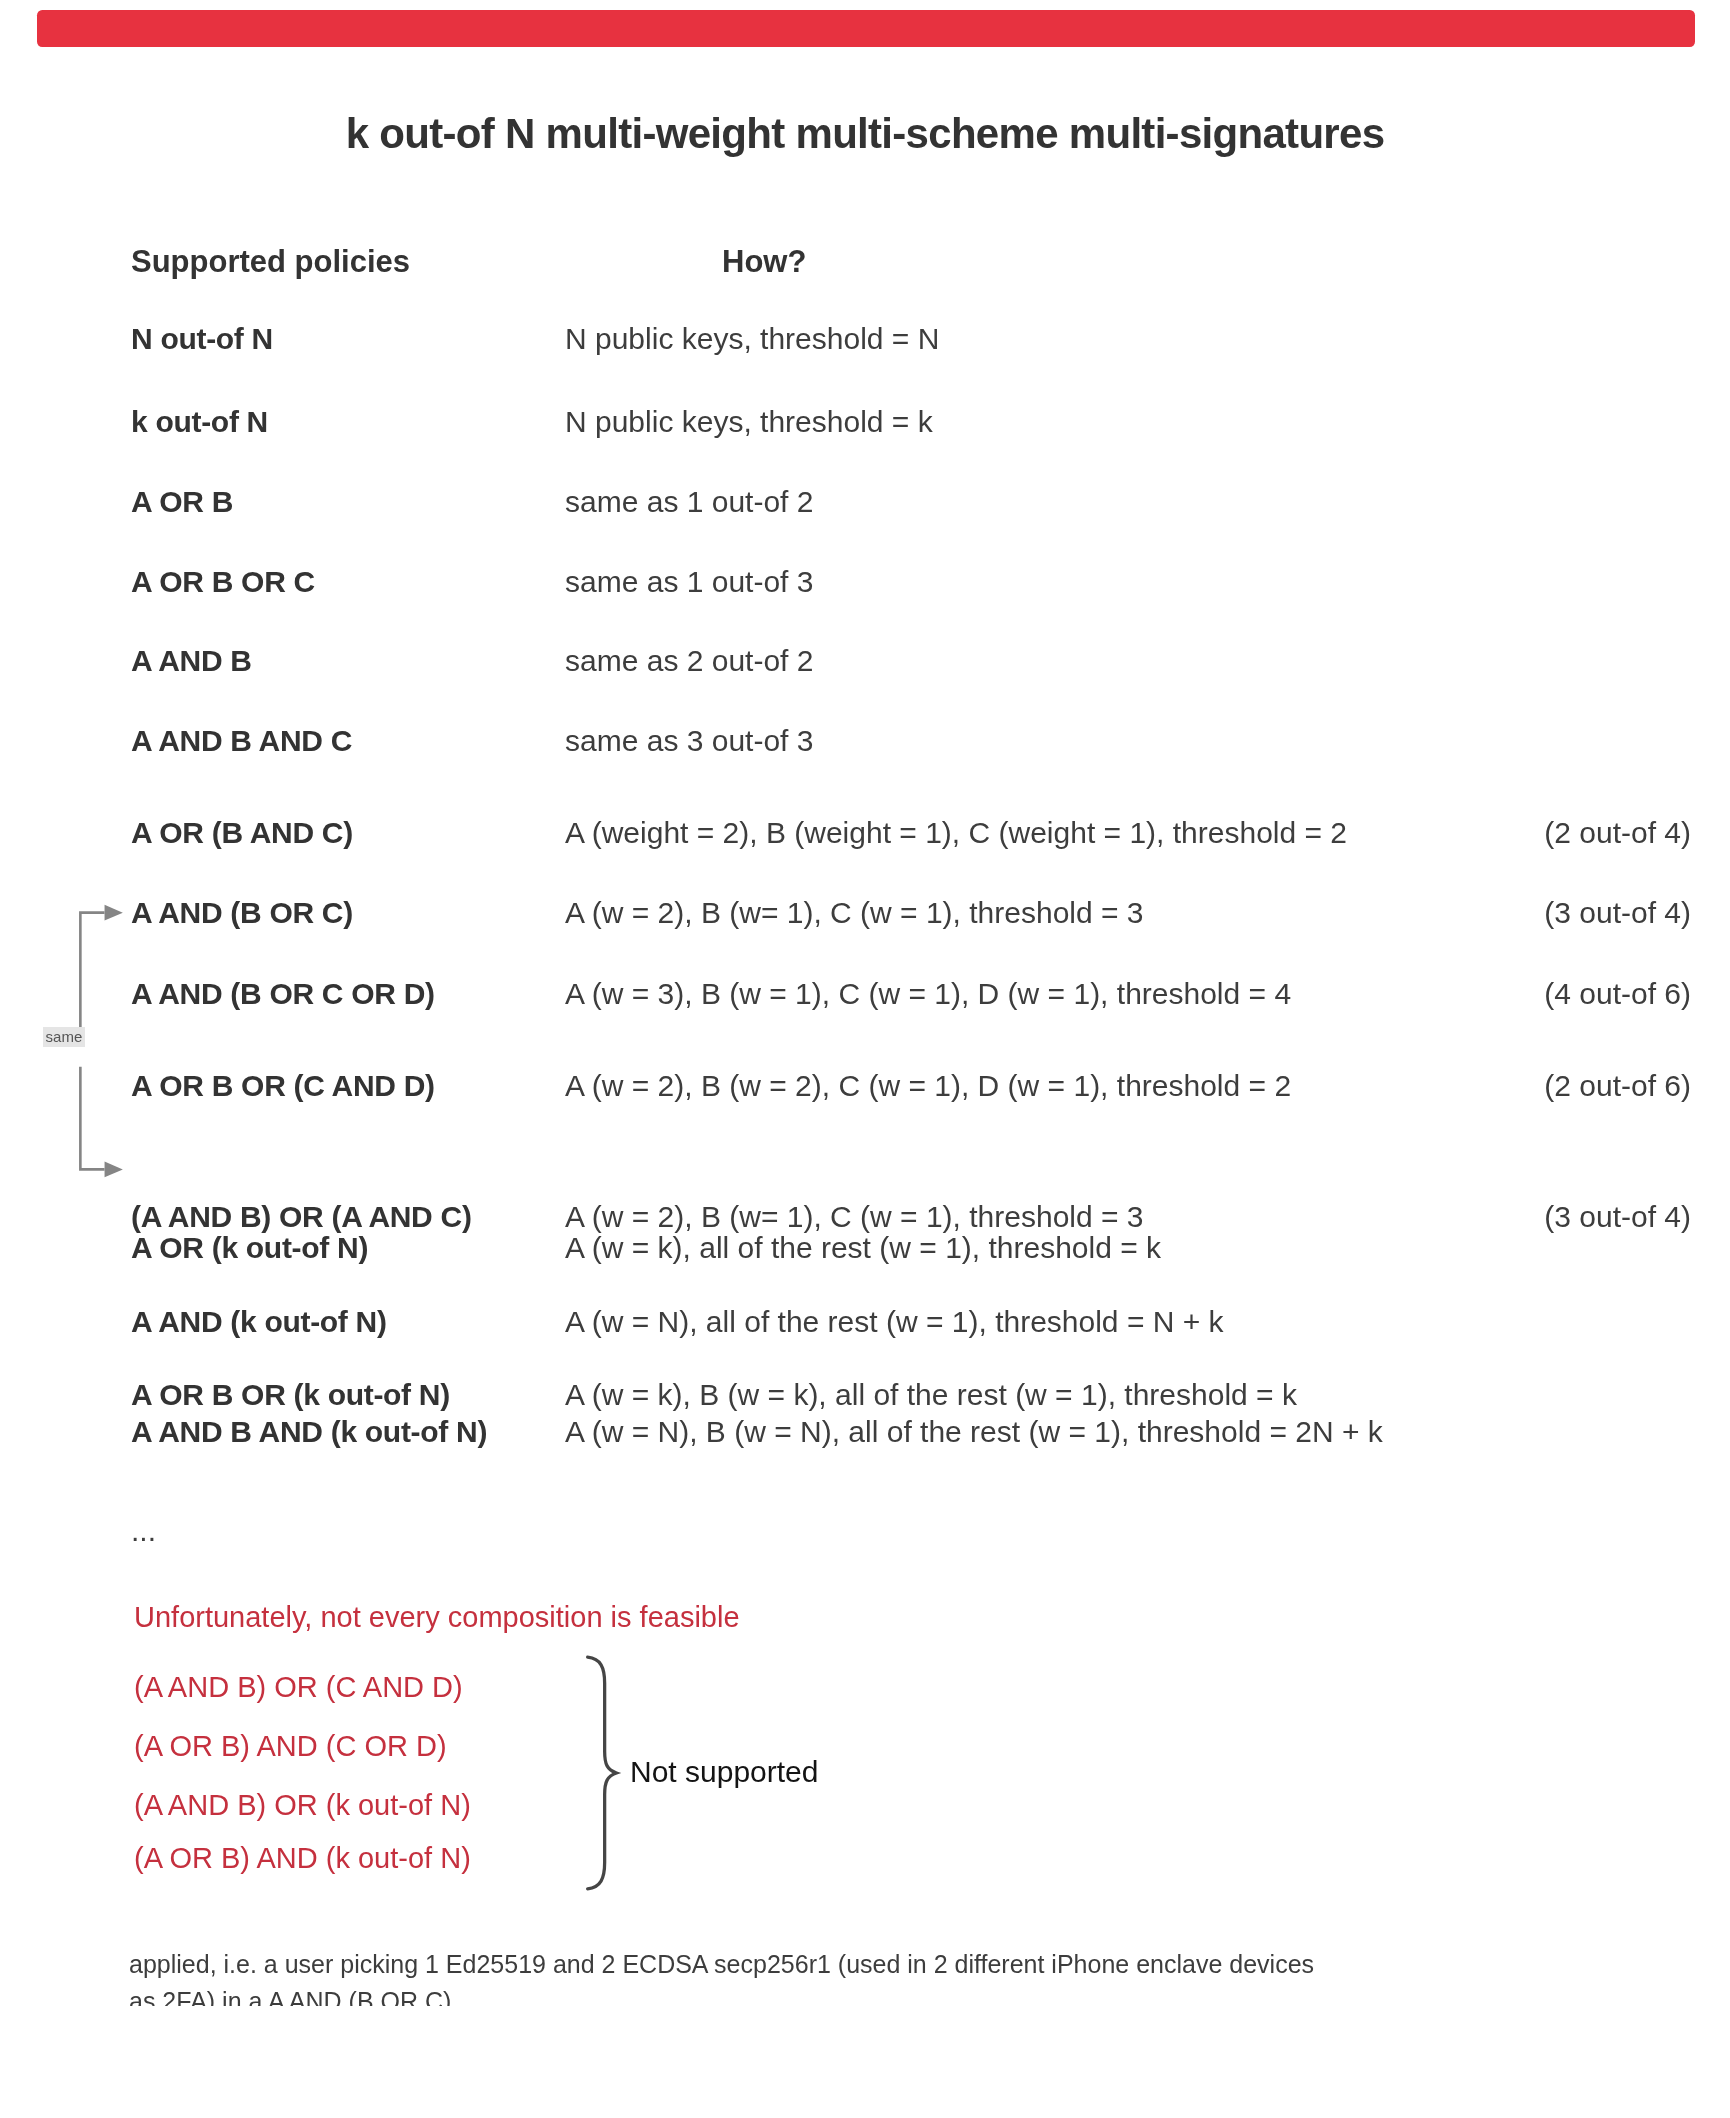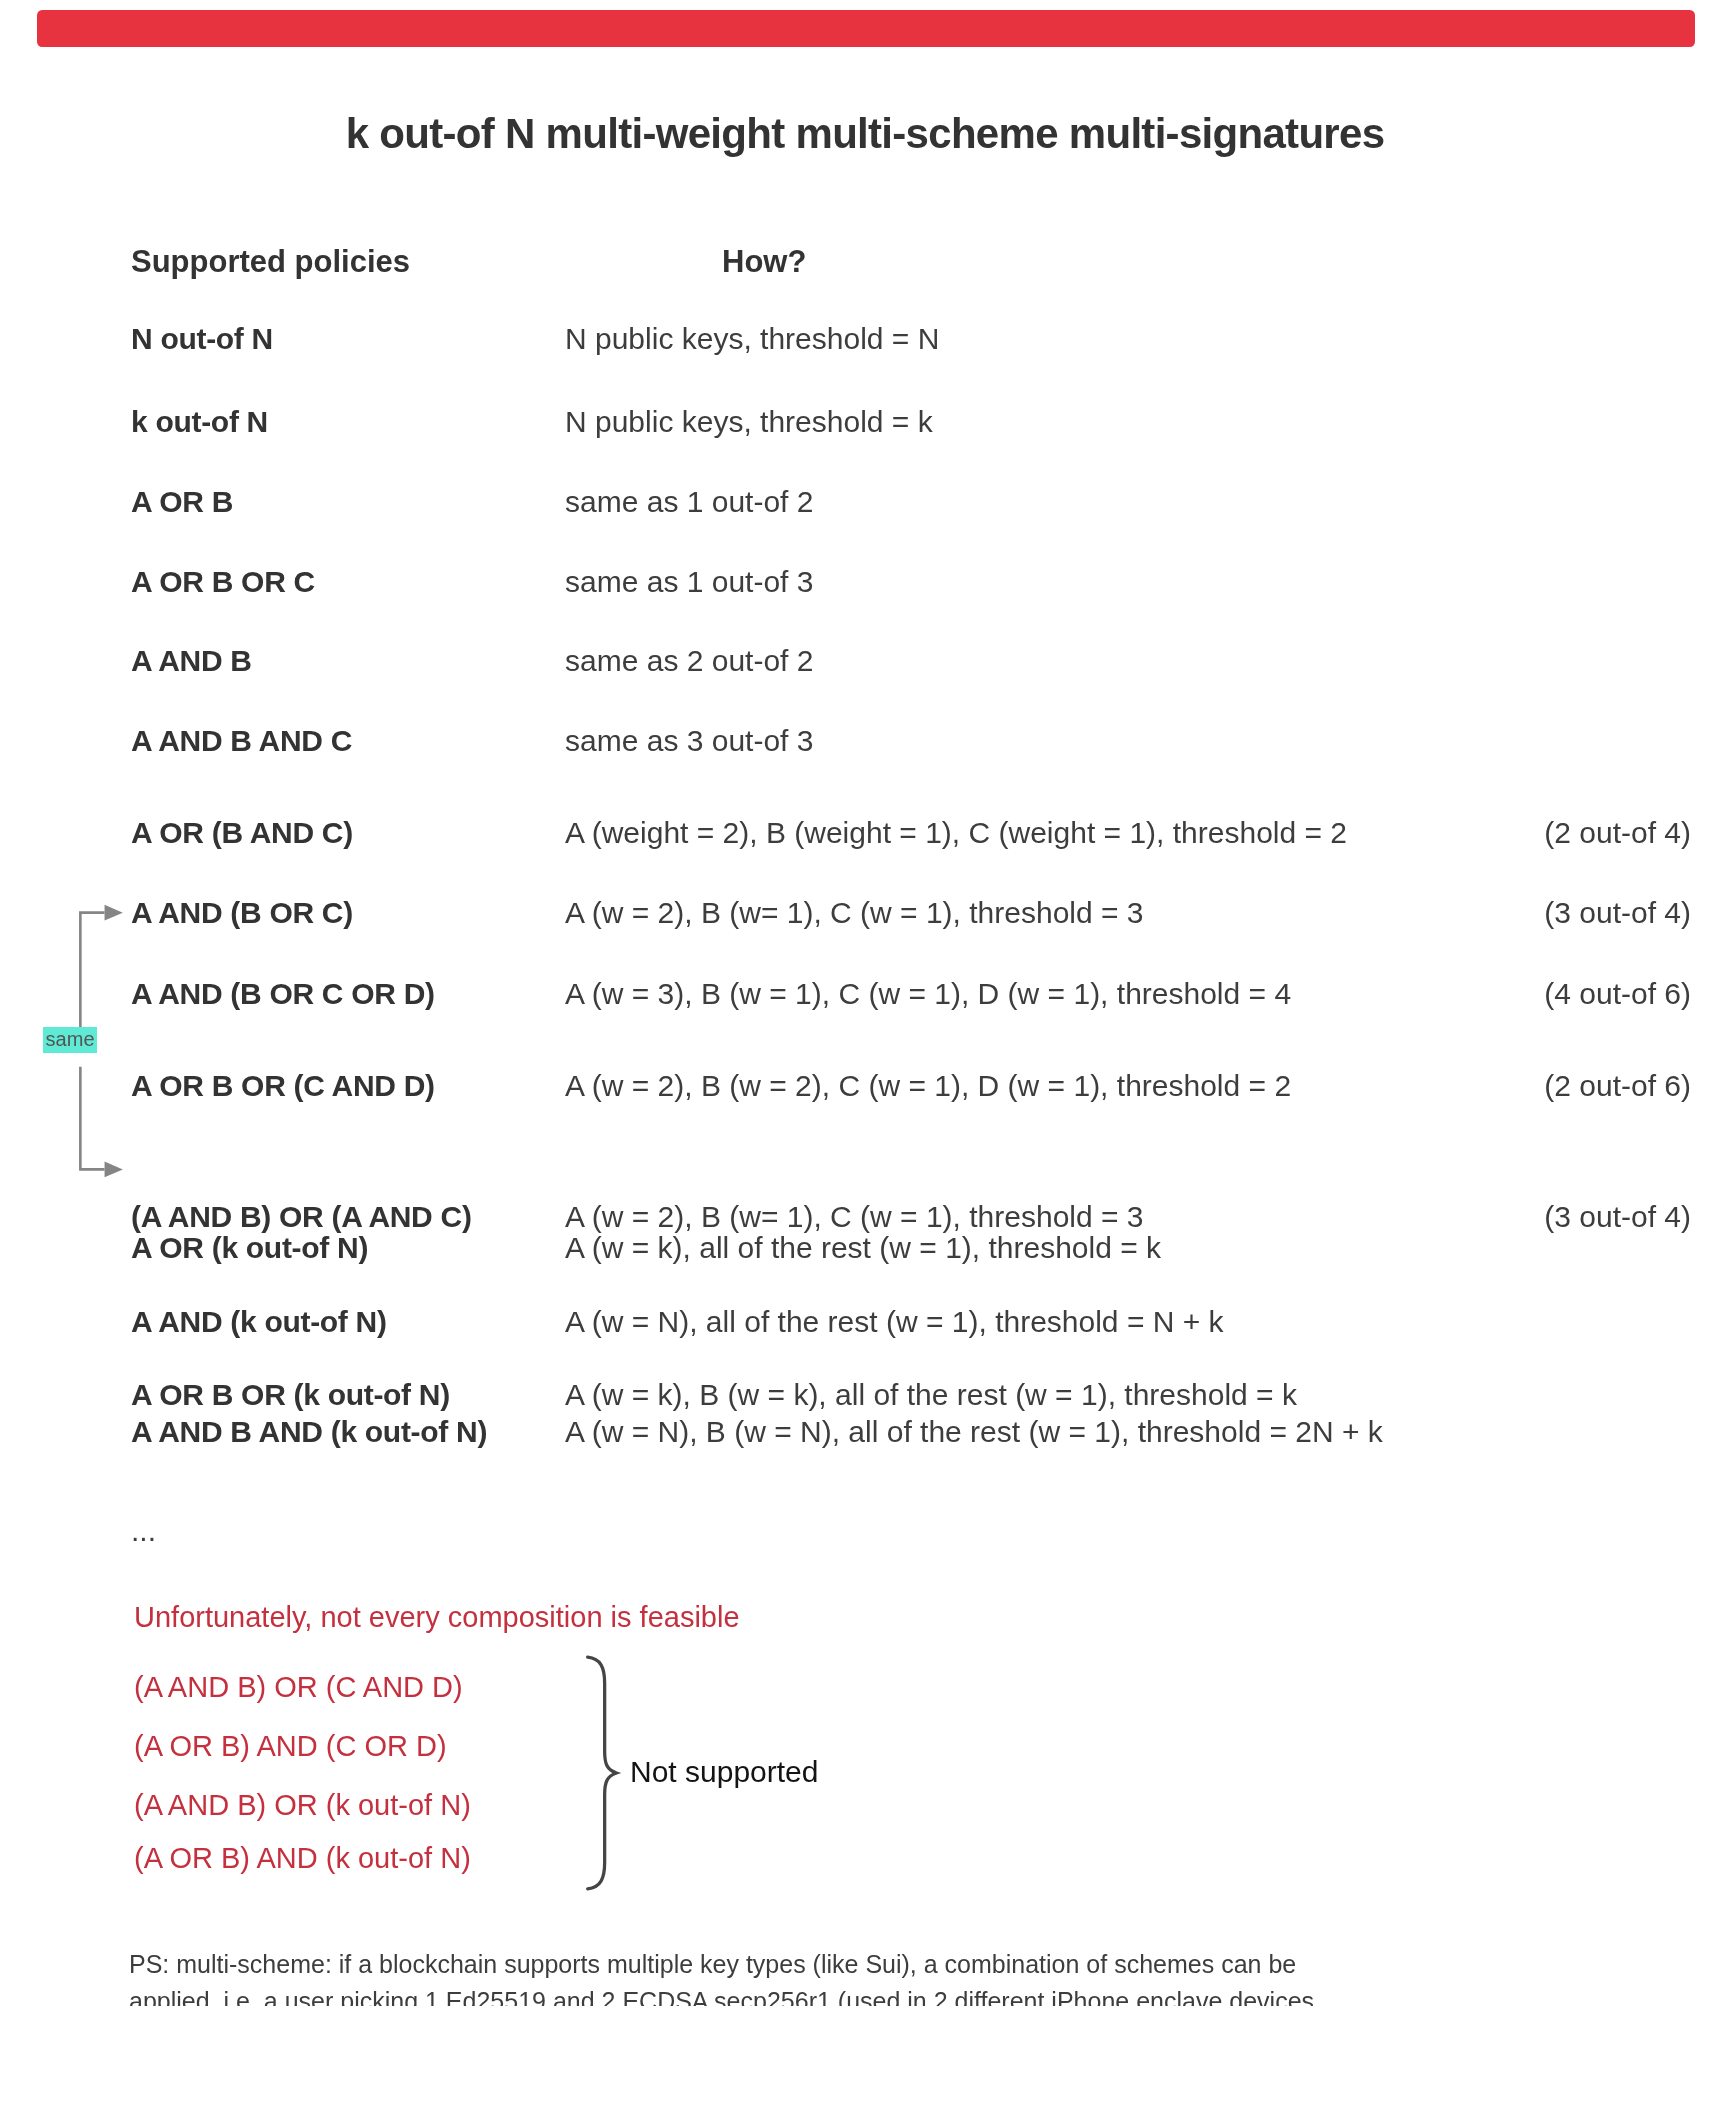--- a/index.html
+++ b/index.html
@@ -25,21 +25,21 @@
     font-size:42px;font-weight:700;color:var(--text-dark);letter-spacing:-0.7px;margin:0;
   }
   .col-header{position:absolute;top:244px;font-size:31px;font-weight:700;color:var(--text-dark);}
   .col-header.c1{left:131px;}
   .col-header.c2{left:722px;}
   .row{position:absolute;left:0;width:100%;height:39px;line-height:39px;font-size:30px;}
   .row .policy{position:absolute;left:131px;font-weight:700;color:var(--text-dark);letter-spacing:-0.3px;white-space:nowrap;}
   .row .how{position:absolute;left:565px;color:var(--text-body);white-space:nowrap;}
   .row .note{position:absolute;right:39px;color:var(--text-body);white-space:nowrap;}
   .ellipsis{position:absolute;left:131px;top:1514px;font-size:30px;color:var(--text-body);}
-  .same-label{position:absolute;left:43px;top:1027px;font-size:20px;color:var(--same-gray);background:#5eead4;padding:1.3px 2.6px;}
+  .same-label{position:absolute;left:43px;top:1027px;font-size:15px;color:var(--same-gray);background:#e5e5e5;padding:1.3px 2.6px;}
   .arrow-svg{position:absolute;left:39px;top:895px;}
   .infeasible-heading{position:absolute;left:134px;top:1601px;font-size:29px;color:var(--accent-red);}
   .red-item{position:absolute;left:134px;font-size:29px;color:var(--accent-red);white-space:nowrap;}
   .brace-svg{position:absolute;left:581px;top:1652px;}
   .not-supported{position:absolute;left:630px;top:1755px;font-size:30px;color:var(--label-black);}
   .postscript{position:absolute;left:129px;top:1946px;font-size:25px;line-height:37px;color:var(--text-body);}
 </style>
 </head>
 <body>
 
@@ -137,21 +137,20 @@
       <div class="red-item" style="top: 1789px;">(A AND B) OR (k out-of N)</div>
       <div class="red-item" style="top: 1842px;">(A OR B) AND (k out-of N)</div>
     </div>
 
   <svg class="brace-svg" width="46" height="242" viewBox="0 0 70 370">
     <path d="M10 8 C30 10, 36 24, 36 48 L36 152 C36 172, 40 180, 54 185 C40 190, 36 198, 36 218 L36 322 C36 346, 30 360, 10 362" fill="none" stroke="var(--brace-gray)" stroke-width="5" stroke-linecap="round"></path>
   </svg>
   <div class="not-supported">Not supported</div>
 
   <div class="postscript" id="ps">
-      <div>PS: multi-scheme: if a blockchain supports multiple key types (like Sui), a combination of schemes can be</div>
       <div>applied, i.e. a user picking 1 Ed25519 and 2 ECDSA secp256r1 (used in 2 different iPhone enclave devices</div>
       <div>as 2FA) in a A AND (B OR C)</div>
     </div>
 
   <div class="red-bar bottom"></div>
 
 </div>
 
 
 </body></html>

